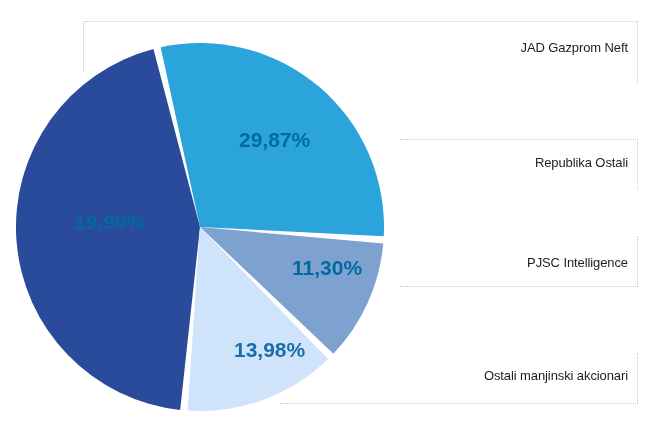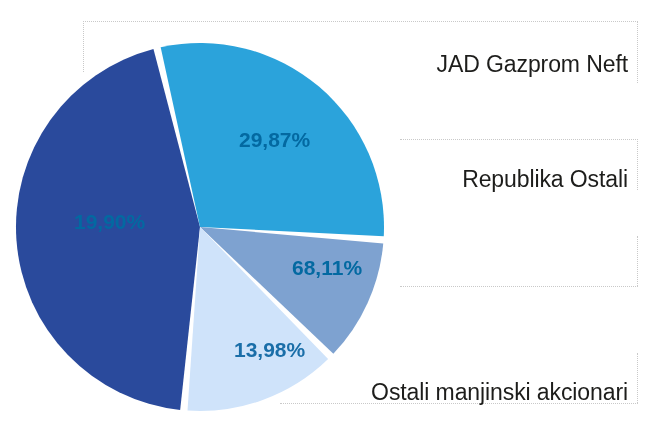--- a/index.html
+++ b/index.html
@@ -38,25 +38,24 @@
     position: absolute;
     box-sizing: border-box;
     pointer-events: auto;
   }
   .callout-label {
     position: absolute;
     right: 10px;
     white-space: nowrap;
     color: #1d1d1b;
     font-family: "Liberation Sans", sans-serif;
-    font-size: 23px;
+    font-size: 13px;
     font-weight: 400;
     letter-spacing: -0.1px;
     line-height: 1;
-    margin-top: 12px;
   }
 
   
   .rule-h {
     position: absolute;
     height: 0;
     border-top: 1px dotted #c9c9c9;
   }
   .rule-v {
     position: absolute;
@@ -104,29 +103,30 @@
 
   <div class="callout" style="left:400px; top:139px; width:238px; height:51px;">
     <div class="rule-h" style="left:0; top:0; width:238px;"></div>
     <div class="rule-v" style="left:237px; top:0; height:51px;"></div>
     <div class="callout-label" style="top:17px;">Republika Ostali</div>
   </div>
 
   <div class="callout" style="left:400px; top:236px; width:238px; height:50px;">
     <div class="rule-v" style="left:237px; top:0; height:50px;"></div>
     <div class="rule-h" style="left:0; top:50px; width:238px;"></div>
+    <div class="callout-label" style="top:20px;">PJSC Intelligence</div>
   </div>
 
   <div class="callout" style="left:280px; top:353px; width:358px; height:50px;">
     <div class="rule-v" style="left:357px; top:0; height:50px;"></div>
     <div class="rule-h" style="left:0; top:50px; width:358px;"></div>
     <div class="callout-label" style="top:16px;">Ostali manjinski akcionari</div>
   </div>
 
   <div class="slice-value on-dark" style="left:74px; top:211px;">19,90%</div>
 
   <div class="slice-value on-dark" style="left:239px; top:129px;">29,87%</div>
 
-  <div class="slice-value on-dark" style="left:292px; top:257px;">68,11%</div>
+  <div class="slice-value on-dark" style="left:292px; top:257px;">11,30%</div>
 
   <div class="slice-value on-light" style="left:226px; top:339px;">13,98%</div>
 
 </div>
 
 </body></html>

